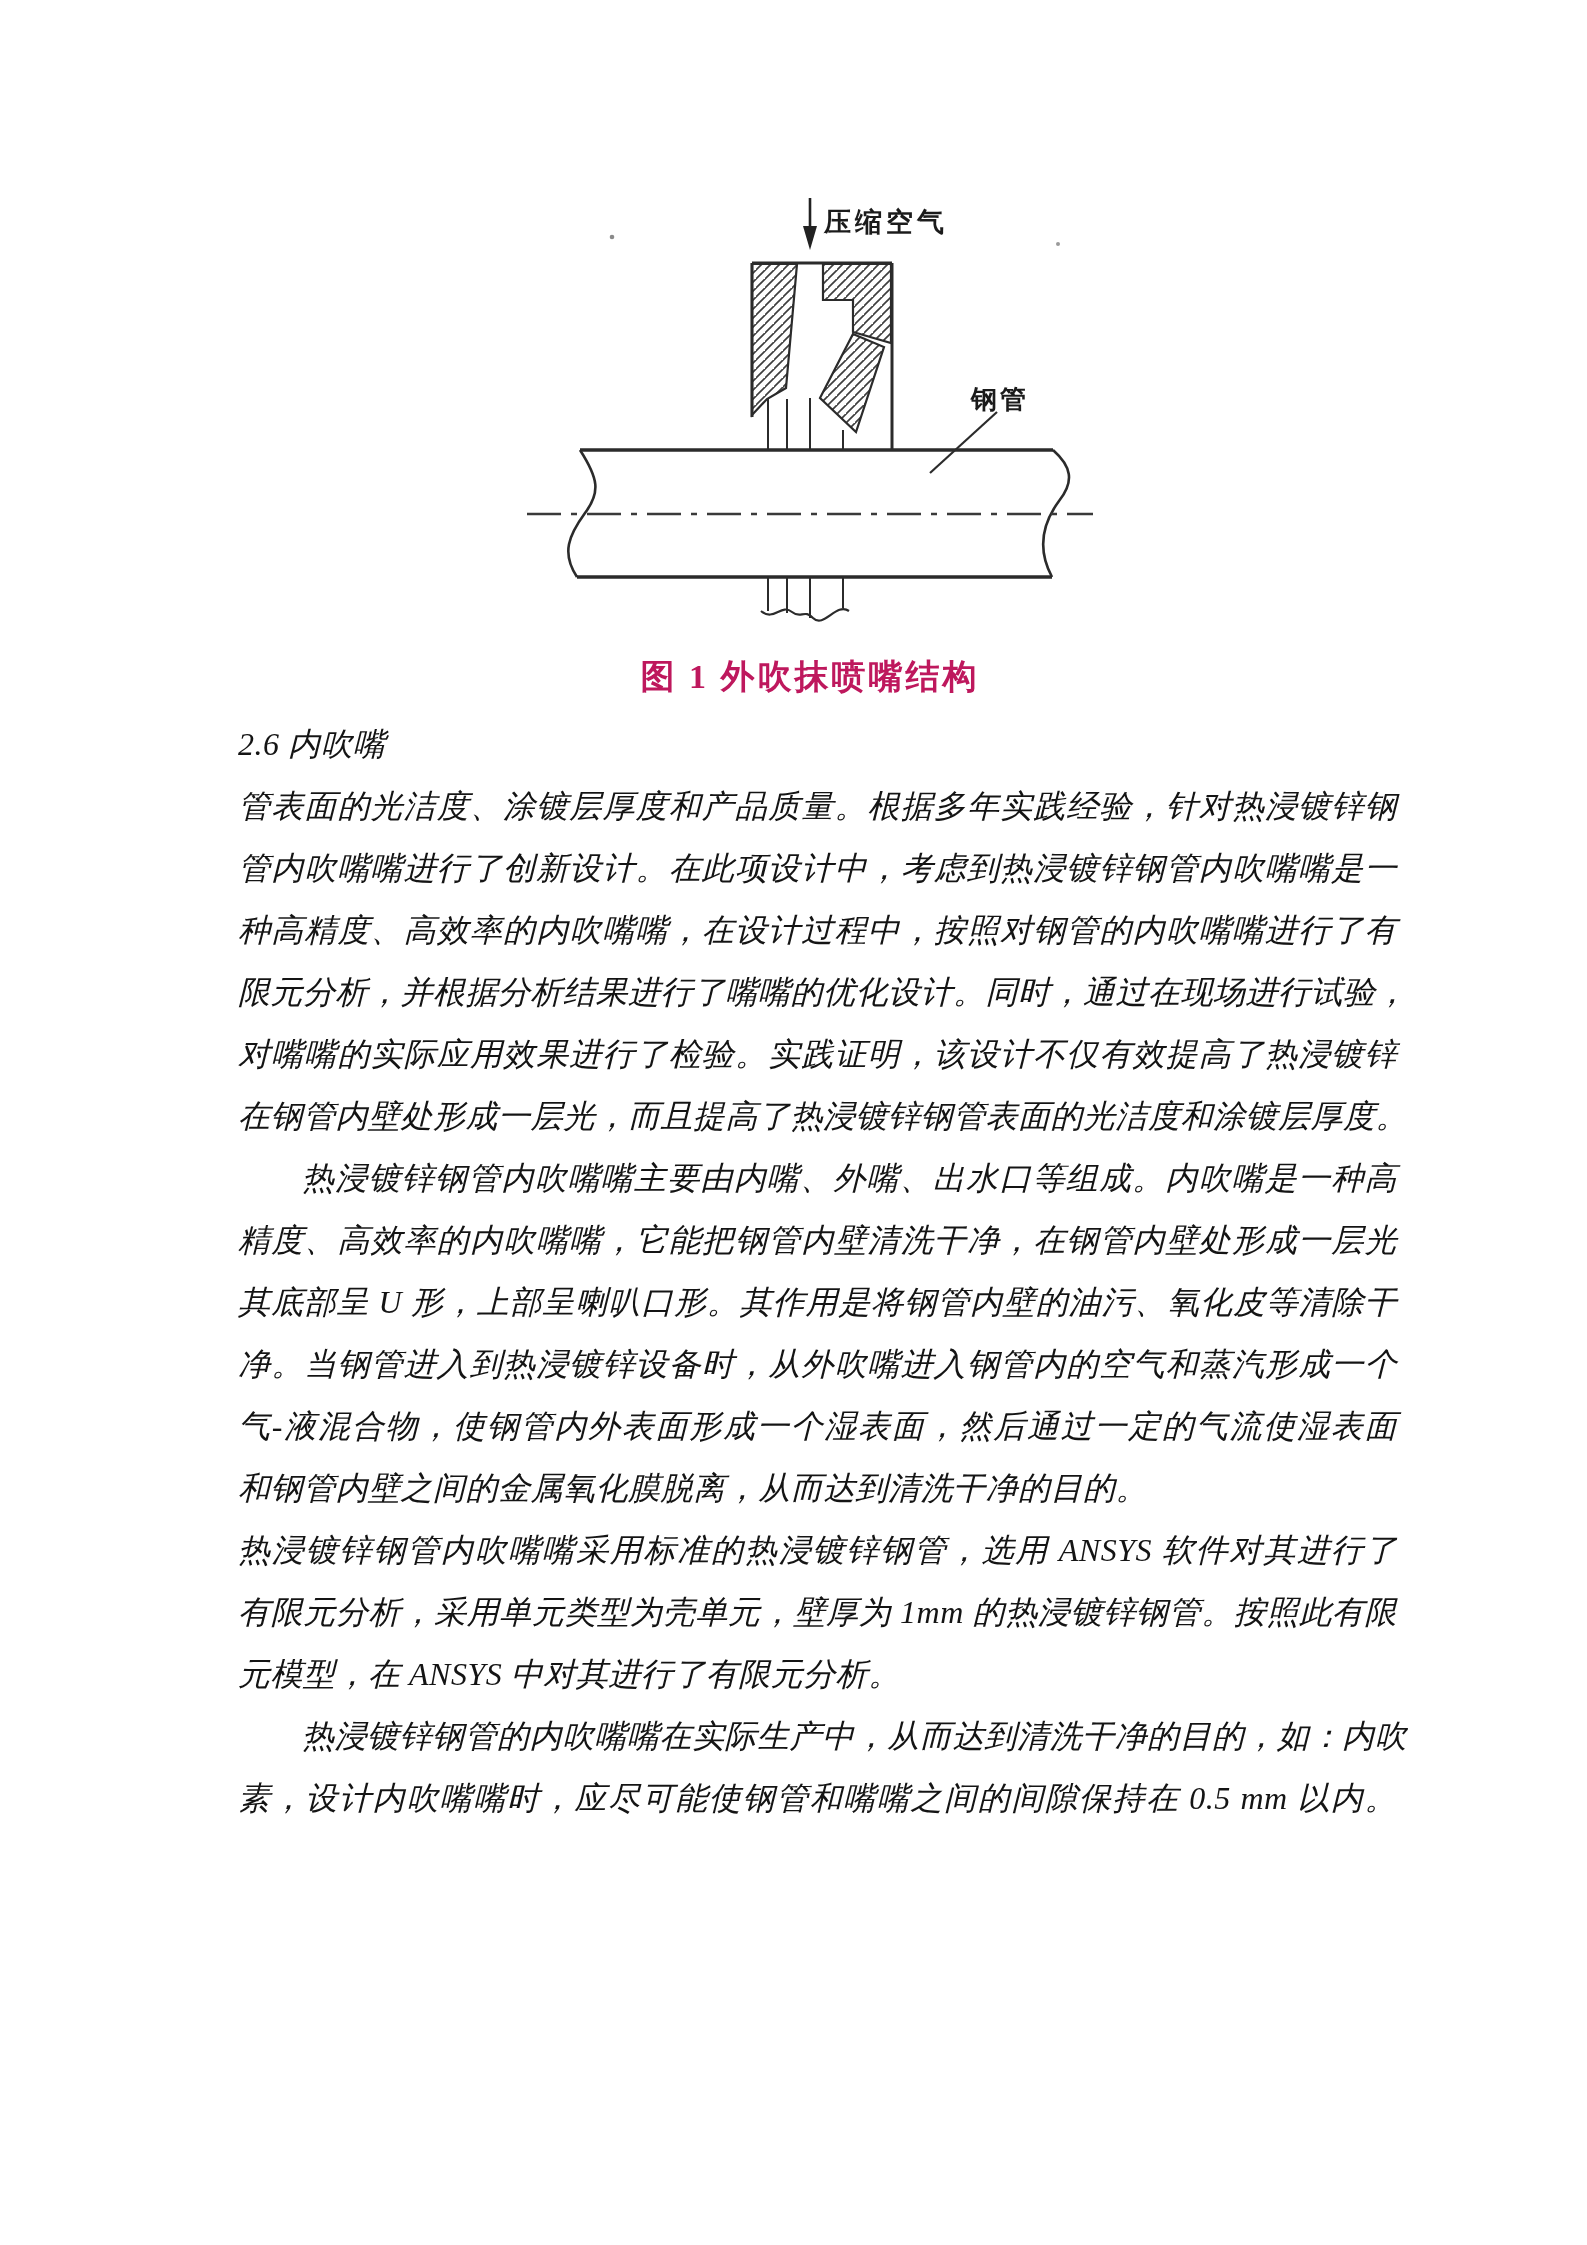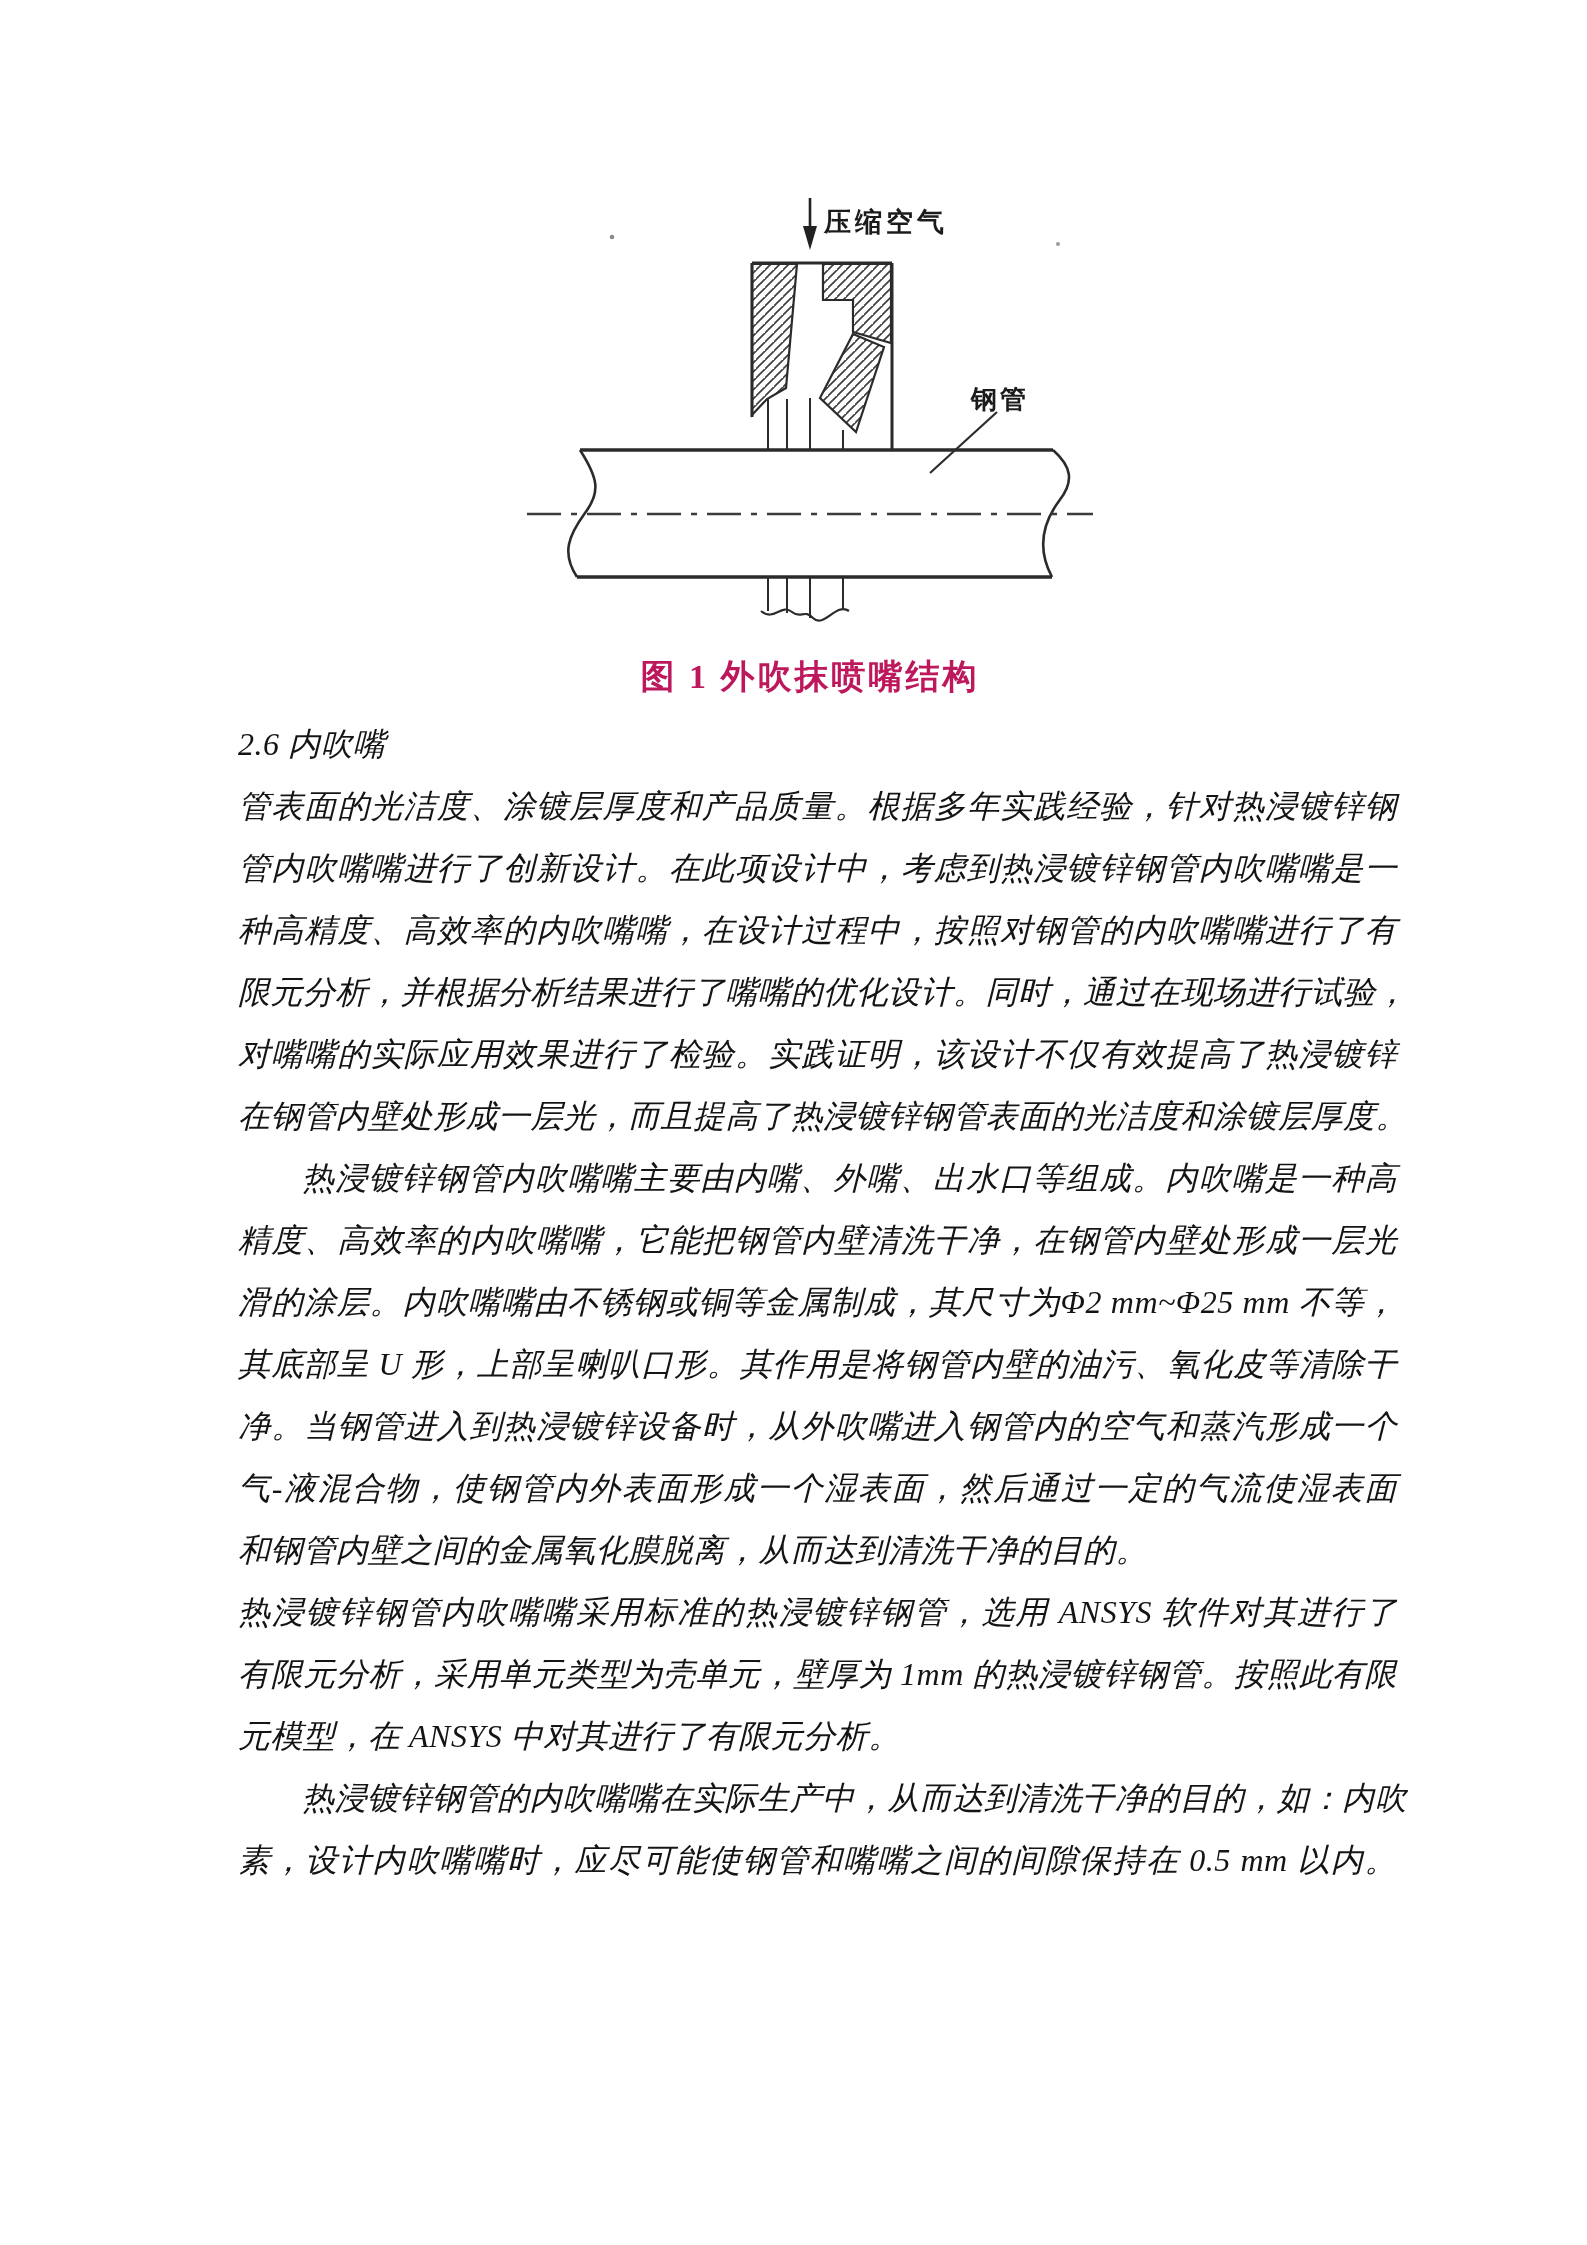--- a/index.html
+++ b/index.html
@@ -96,21 +96,20 @@
 
     <div class="ln">管表面的光洁度、涂镀层厚度和产品质量。根据多年实践经验，针对热浸镀锌钢</div>
     <div class="ln">管内吹嘴嘴进行了创新设计。在此项设计中，考虑到热浸镀锌钢管内吹嘴嘴是一</div>
     <div class="ln">种高精度、高效率的内吹嘴嘴，在设计过程中，按照对钢管的内吹嘴嘴进行了有</div>
     <div class="ln">限元分析，并根据分析结果进行了嘴嘴的优化设计。同时，通过在现场进行试验，</div>
     <div class="ln">对嘴嘴的实际应用效果进行了检验。实践证明，该设计不仅有效提高了热浸镀锌</div>
     <div class="ln">在钢管内壁处形成一层光，而且提高了热浸镀锌钢管表面的光洁度和涂镀层厚度。</div>
 
     <div class="ln ind">热浸镀锌钢管内吹嘴嘴主要由内嘴、外嘴、出水口等组成。内吹嘴是一种高</div>
     <div class="ln">精度、高效率的内吹嘴嘴，它能把钢管内壁清洗干净，在钢管内壁处形成一层光</div>
-    <div class="ln">滑的涂层。内吹嘴嘴由不锈钢或铜等金属制成，其尺寸为Φ2 mm~Φ25 mm 不等，</div>
     <div class="ln">其底部呈 U 形，上部呈喇叭口形。其作用是将钢管内壁的油污、氧化皮等清除干</div>
     <div class="ln">净。当钢管进入到热浸镀锌设备时，从外吹嘴进入钢管内的空气和蒸汽形成一个</div>
     <div class="ln">气-液混合物，使钢管内外表面形成一个湿表面，然后通过一定的气流使湿表面</div>
     <div class="ln end">和钢管内壁之间的金属氧化膜脱离，从而达到清洗干净的目的。</div>
 
     <div class="ln">热浸镀锌钢管内吹嘴嘴采用标准的热浸镀锌钢管，选用 ANSYS 软件对其进行了</div>
     <div class="ln">有限元分析，采用单元类型为壳单元，壁厚为 1mm 的热浸镀锌钢管。按照此有限</div>
     <div class="ln end">元模型，在 ANSYS 中对其进行了有限元分析。</div>
 
     <div class="ln ind">热浸镀锌钢管的内吹嘴嘴在实际生产中，从而达到清洗干净的目的，如：内吹</div>

